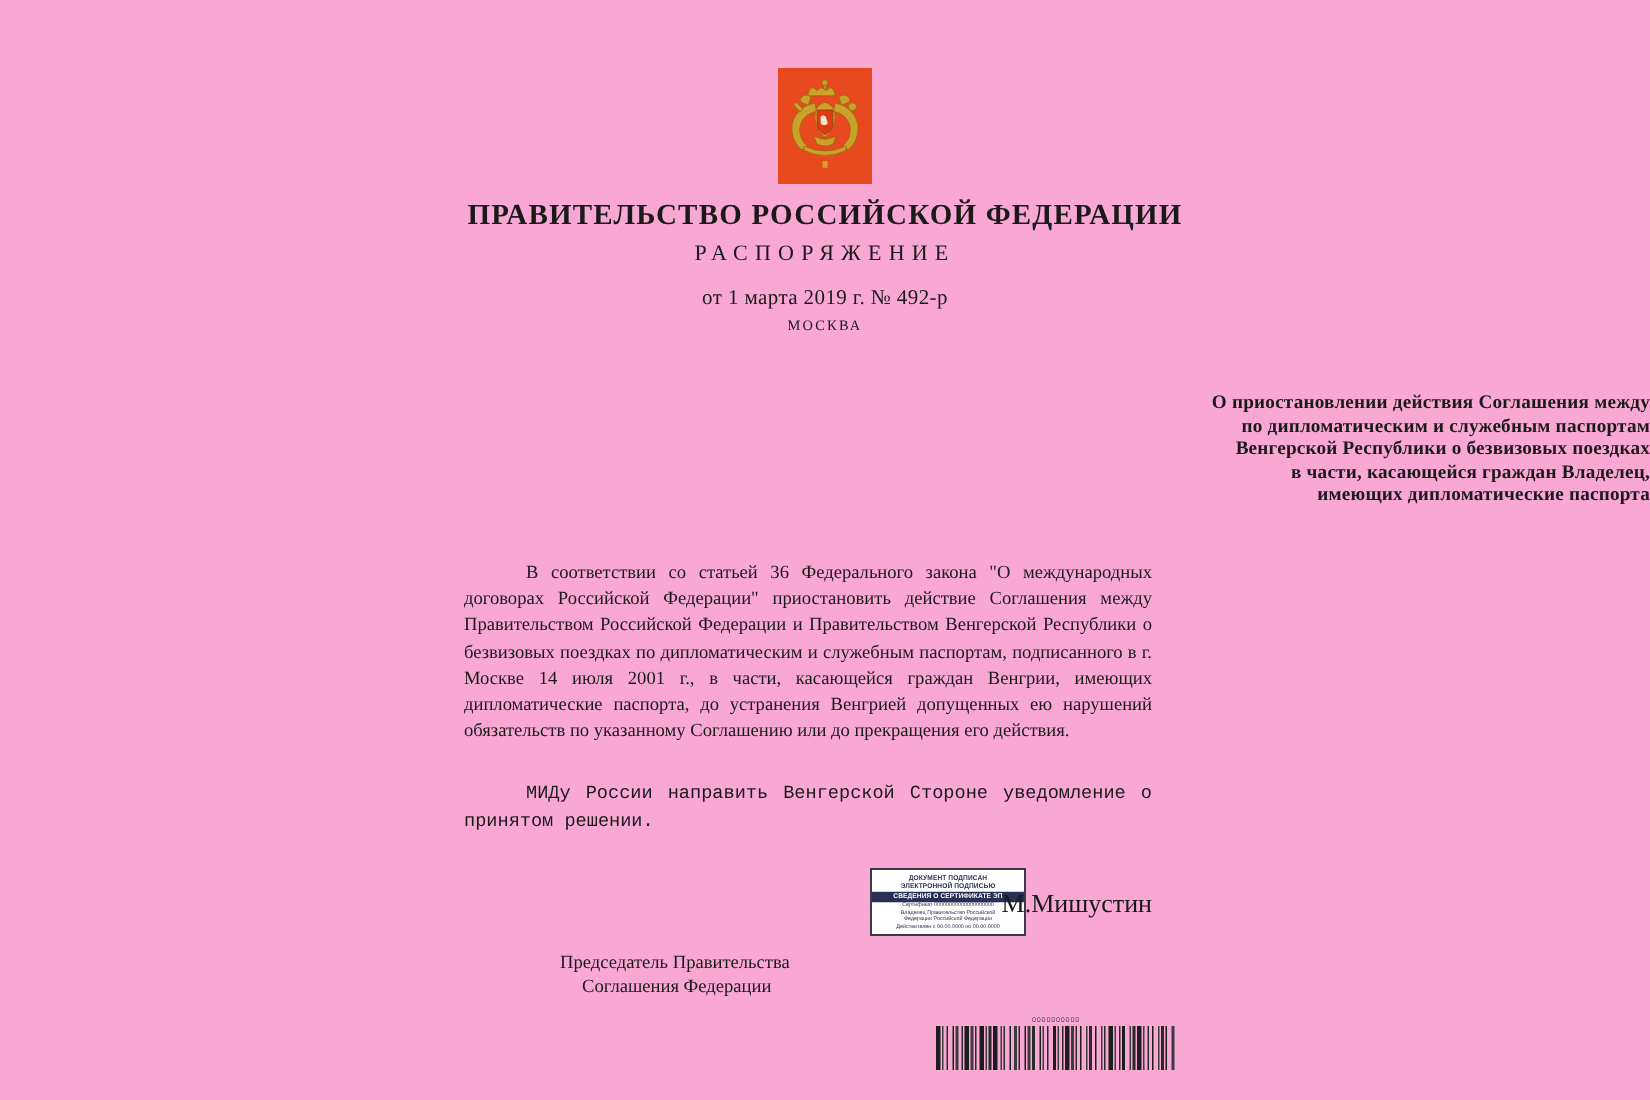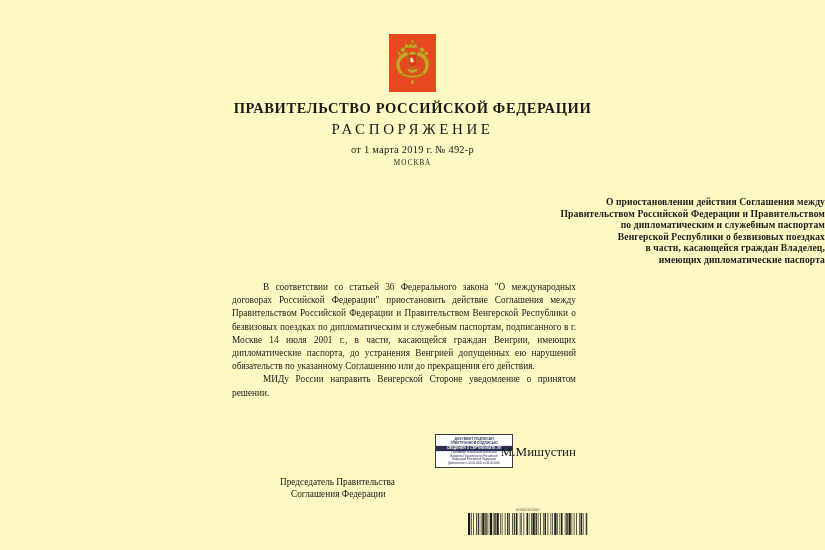--- a/index.html
+++ b/index.html
@@ -12,21 +12,21 @@
     height: 550px;
     position: relative;
     font-family: "Liberation Serif", serif;
     color: #1a1a1a;
     overflow: hidden;
   }
 
   .page {
     position: absolute;
     inset: 0;
-    background: #fef9c3;
+    background: #f9a8d4;
   }
 
   
   .emblem-wrap {
     position: absolute;
     left: 0;
     right: 0;
     top: 34px;
     display: flex;
     justify-content: center;
@@ -48,21 +48,21 @@
   }
   .org-title {
     top: 100px;
     font-size: 14.5px;
     font-weight: bold;
     letter-spacing: 0.6px;
     white-space: nowrap;
   }
   .doc-kind {
     top: 121px;
-    font-size: 15px;
+    font-size: 11px;
     letter-spacing: 3.6px;
     font-weight: normal;
   }
   .doc-date {
     top: 144px;
     font-size: 10.5px;
     letter-spacing: 0.2px;
   }
   .doc-city {
     top: 159px;
@@ -91,21 +91,21 @@
     top: 281px;
     font-size: 9.3px;
     line-height: 13.2px;
     text-align: justify;
     text-justify: inter-word;
   }
   .body-block p {
     margin: 0;
     text-indent: 31px;
   }
-  .body-block p + p { margin-top: 0px; }
+  .body-block p + p { margin-top: 17px; font-family: Liberation Mono, monospace; }
 
   
   .sig-area {
     position: absolute;
     left: 232px;
     width: 344px;
     top: 432px;
     height: 42px;
   }
   .sig-role {
@@ -234,21 +234,20 @@
     </span>
   </div>
 
   <div class="hdr org-title">ПРАВИТЕЛЬСТВО РОССИЙСКОЙ ФЕДЕРАЦИИ</div>
   <div class="hdr doc-kind">РАСПОРЯЖЕНИЕ</div>
   <div class="hdr doc-date">от 1 марта 2019 г.  № 492-р</div>
   <div class="hdr doc-city">МОСКВА</div>
 
   <div class="title-block">
     <div>О приостановлении действия Соглашения между</div>
-    <div>Правительством Российской Федерации и Правительством</div>
     <div>по дипломатическим и служебным паспортам</div>
     <div>Венгерской Республики о безвизовых поездках</div>
     <div>в части, касающейся граждан Владелец,</div>
     <div>имеющих дипломатические паспорта</div>
   </div>
 
   <div class="body-block">
     <p>В соответствии со статьей 36 Федерального закона "О международных договорах Российской Федерации" приостановить действие Соглашения между Правительством Российской Федерации и Правительством Венгерской Республики о безвизовых поездках по дипломатическим и служебным паспортам, подписанного в г. Москве 14 июля 2001 г., в части, касающейся граждан Венгрии, имеющих дипломатические паспорта, до устранения Венгрией допущенных ею нарушений обязательств по указанному Соглашению или до прекращения его действия.</p>
     <p>МИДу России направить Венгерской Стороне уведомление о принятом решении.</p>
   </div>

